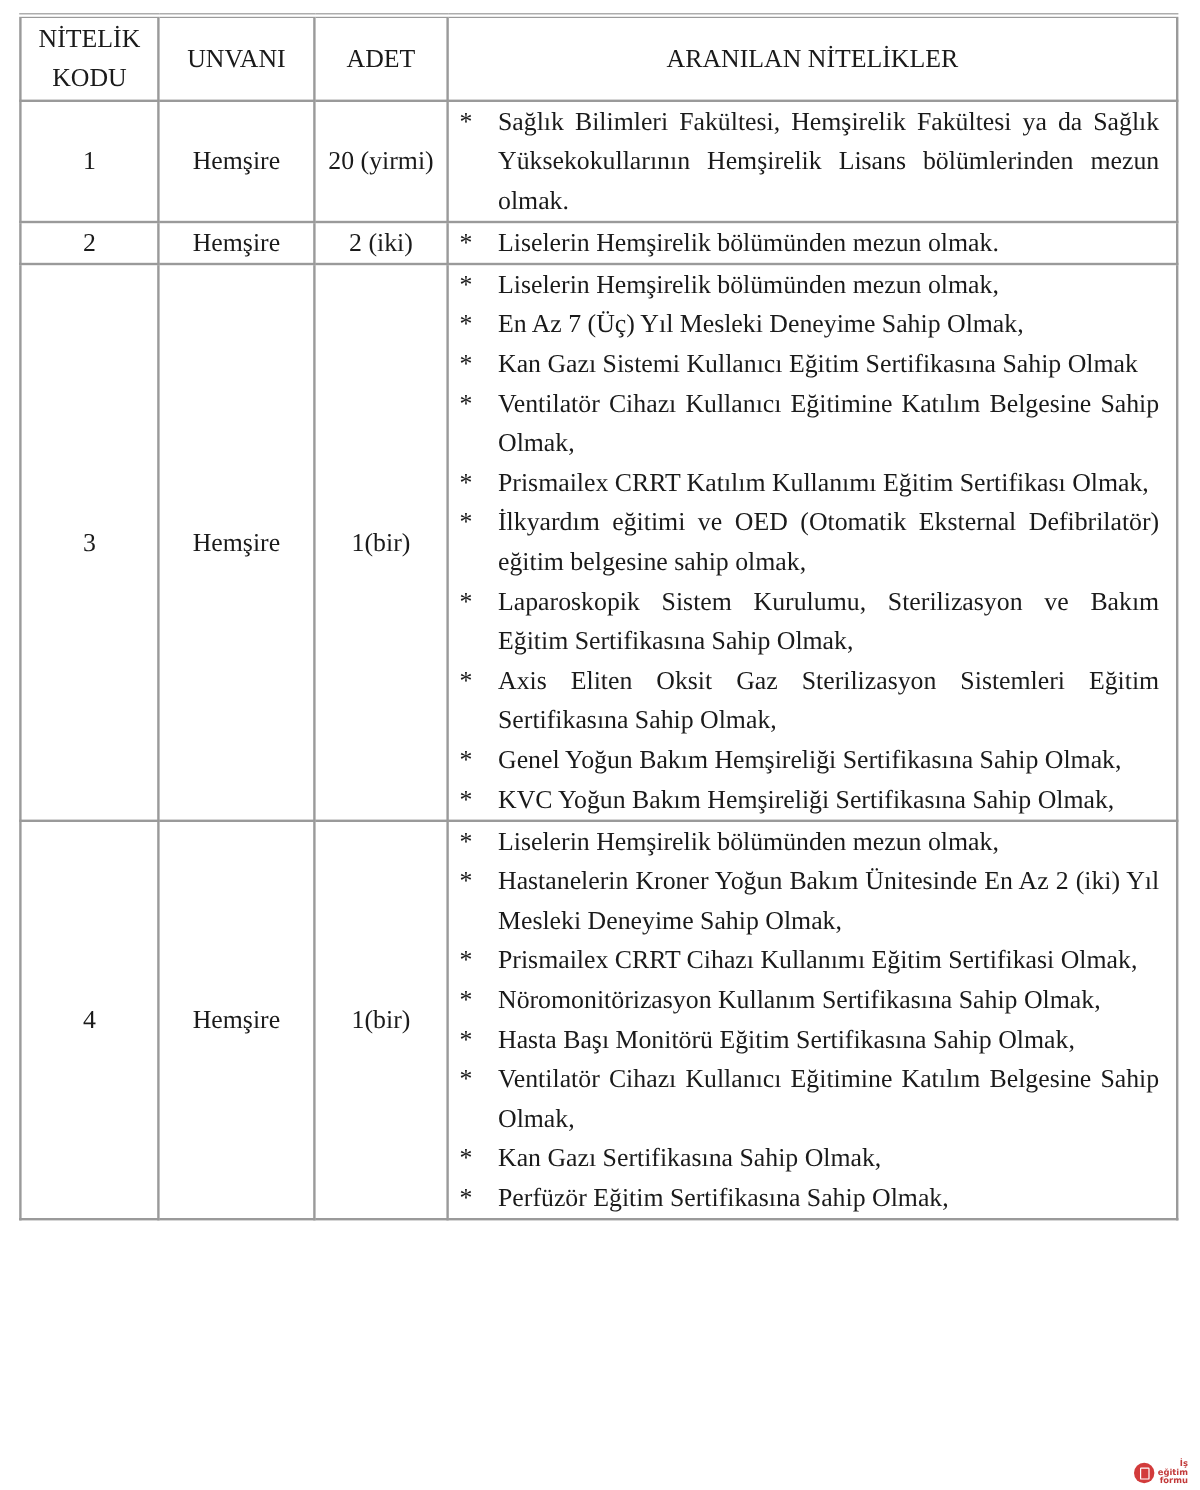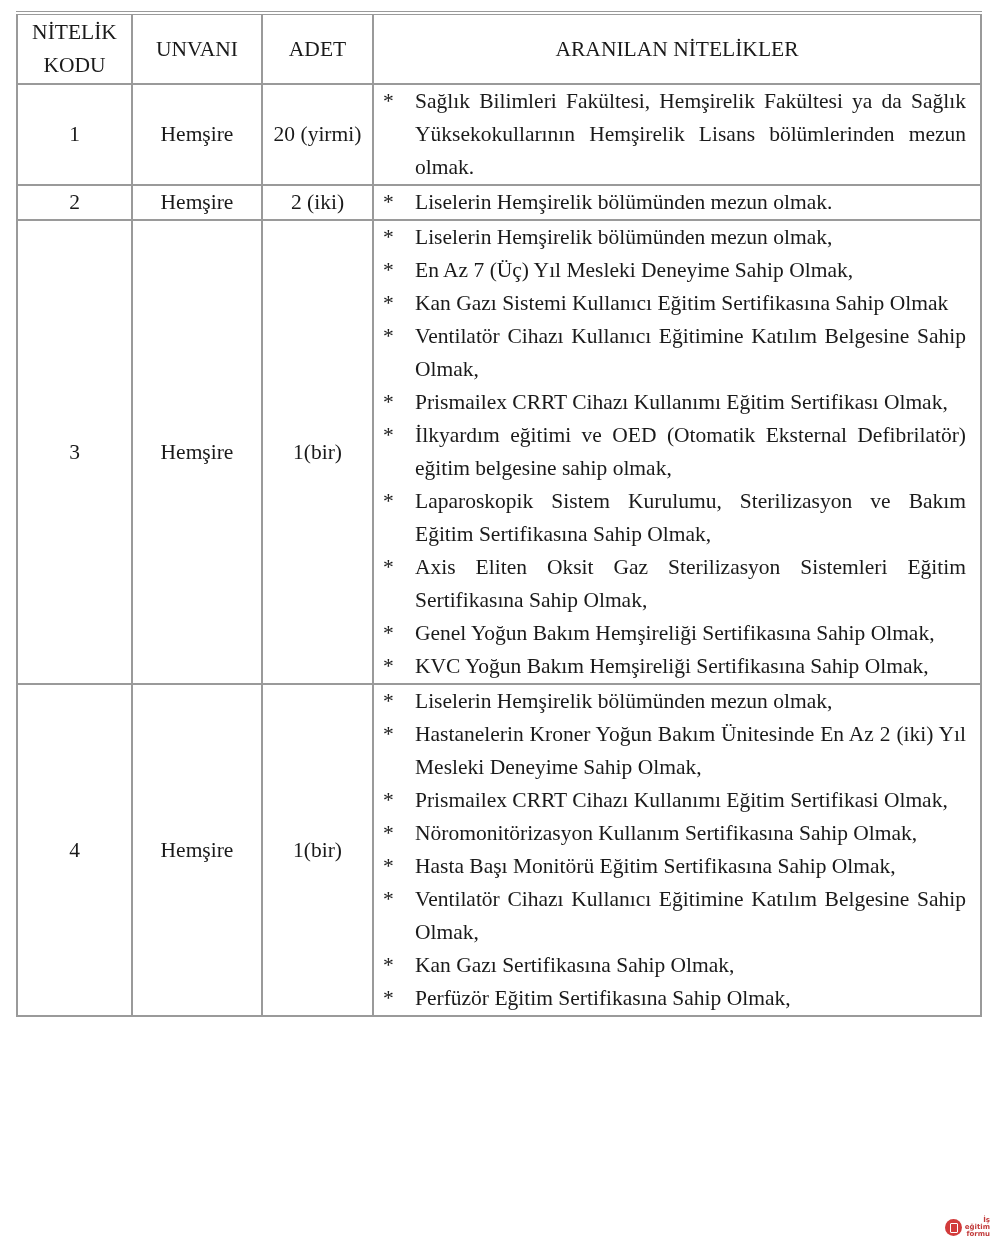--- a/index.html
+++ b/index.html
@@ -82,21 +82,21 @@
             <li class="req-item">
               <span class="star">*</span>
               <span class="txt">Kan Gazı Sistemi Kullanıcı Eğitim Sertifikasına Sahip Olmak</span>
             </li>
             <li class="req-item">
               <span class="star">*</span>
               <span class="txt">Ventilatör Cihazı Kullanıcı Eğitimine Katılım Belgesine Sahip Olmak,</span>
             </li>
             <li class="req-item">
               <span class="star">*</span>
-              <span class="txt">Prismailex CRRT Cihazı Kullanımı Eğitim Sertifikası Olmak,</span>
+              <span class="txt">Prismailex CRRT Katılım Kullanımı Eğitim Sertifikası Olmak,</span>
             </li>
             <li class="req-item">
               <span class="star">*</span>
               <span class="txt">İlkyardım eğitimi ve OED (Otomatik Eksternal Defibrilatör) eğitim belgesine sahip olmak,</span>
             </li>
             <li class="req-item">
               <span class="star">*</span>
               <span class="txt">Laparoskopik Sistem Kurulumu, Sterilizasyon ve Bakım Eğitim Sertifikasına Sahip Olmak,</span>
             </li>
             <li class="req-item">

